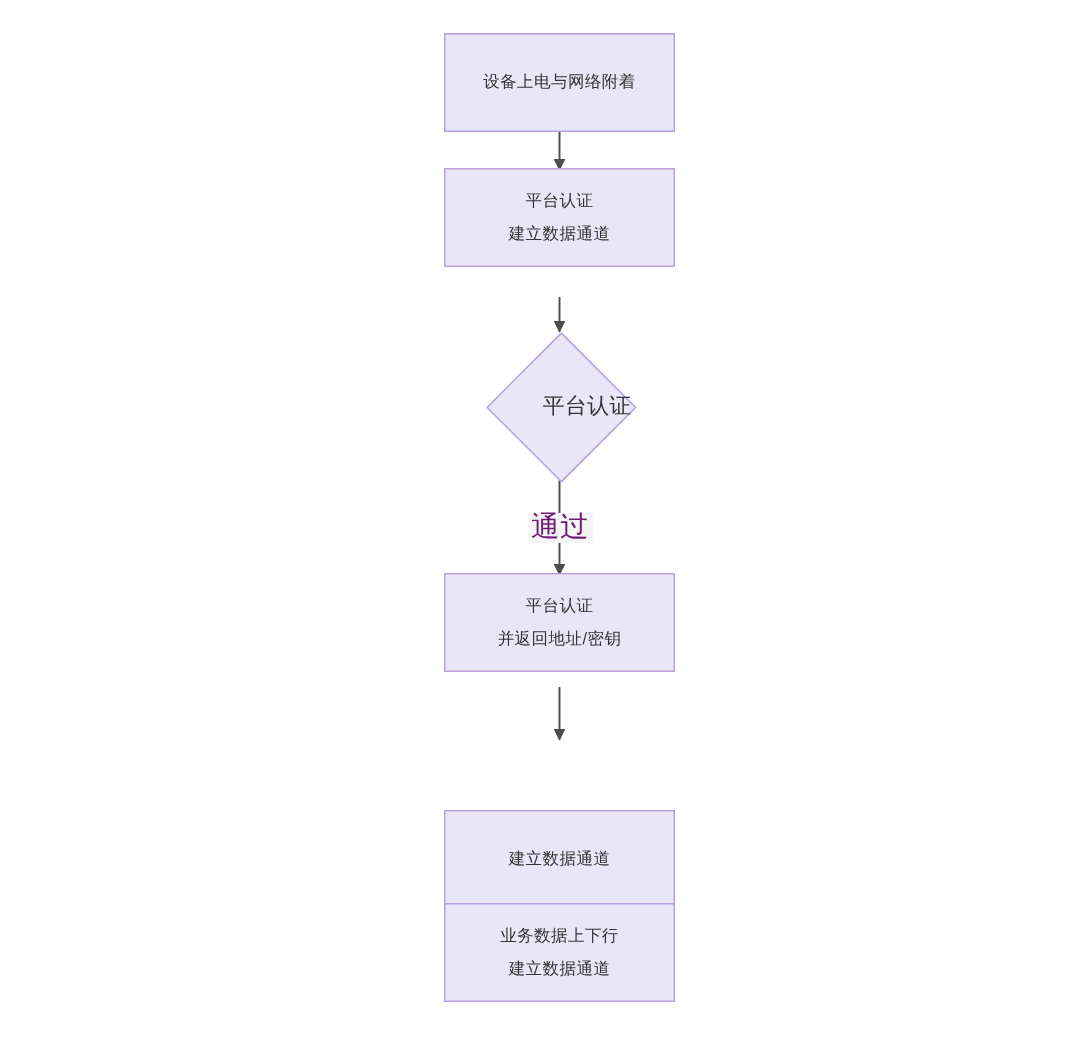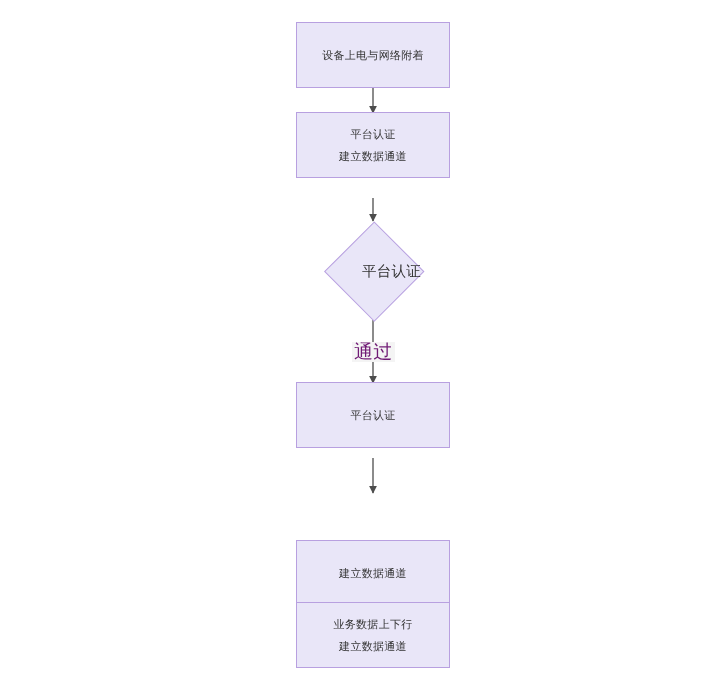--- a/index.html
+++ b/index.html
@@ -137,20 +137,21 @@
 
   <div class="node node-diamond">
     <div class="diamond-shape"></div>
     <div class="diamond-text">平台认证</div>
   </div>
 
   <div class="edge-label" style="left:352px; top:342px;">通过</div>
 
   <div class="node node-rect" style="top:382px;">
     <div class="node-label">平台认证</div>
+    <div class="node-label">并返回地址/密钥</div>
   </div>
 
   <div class="node node-rect" style="top:492px;margin-top:48px;">
     <div class="node-label">建立数据通道</div>
   </div>
 
   <div class="node node-rect" style="top:602px;">
     <div class="node-label">业务数据上下行</div>
     <div class="node-label">建立数据通道</div>
   </div>

